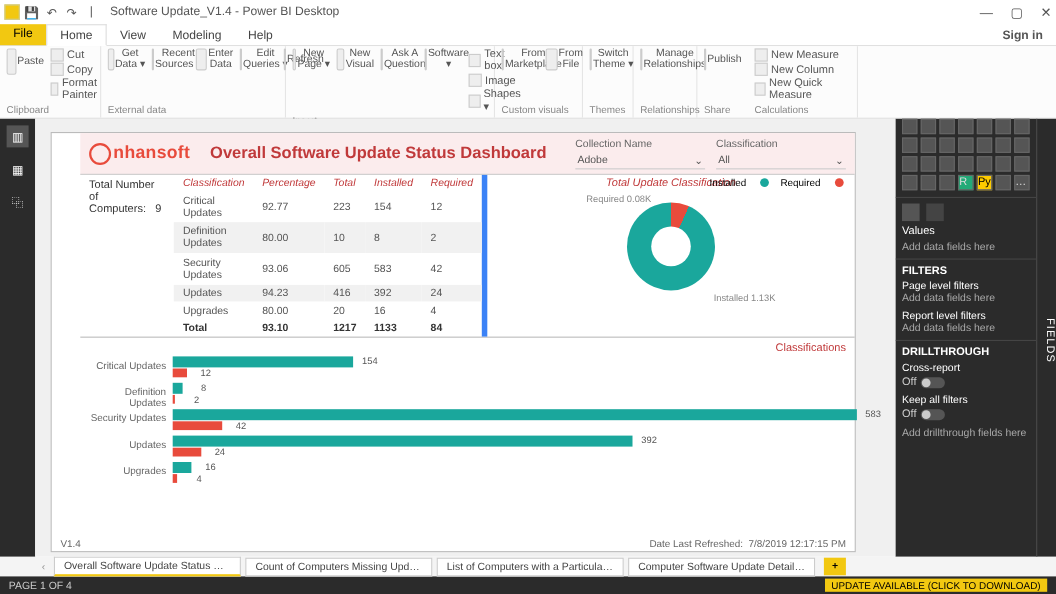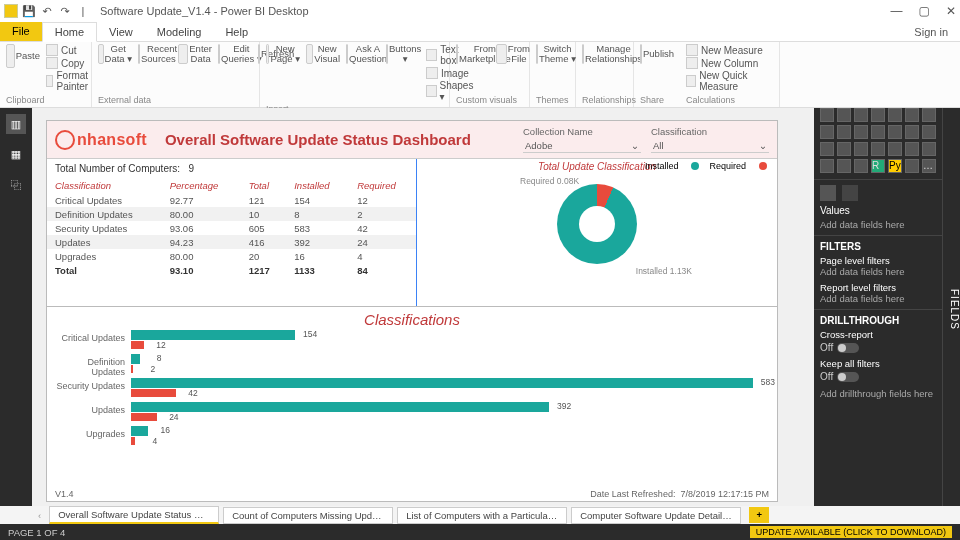--- a/index.html
+++ b/index.html
@@ -7,64 +7,64 @@
 .titlebar { height: 22px; background: #fff; display: flex; align-items: center; padding: 0 4px; font-size: 11px; color: #555; }
 .titlebar .qat { display: flex; gap: 4px; align-items: center; }
 .titlebar .qat span { width: 14px; height: 14px; display: inline-flex; align-items: center; justify-content: center; }
 .titlebar .title { margin-left: 10px; }
 .titlebar .winctl { margin-left: auto; display: flex; gap: 16px; font-size: 12px; }
 .menubar { height: 20px; display: flex; align-items: flex-end; padding-left: 0; font-size: 11px; border-bottom: 1px solid #ddd; }
 .menubar .file { background: #f2c811; color: #000; padding: 3px 12px; font-weight: 400; border-bottom: 1px solid #f2c811;}
 .menubar .tab { padding: 3px 12px; color: #444; cursor: pointer; }
 .menubar .tab.active { background: #fff; border: 1px solid #ddd; border-bottom: 1px solid #fff; margin-bottom: -1px; }
 .menubar .spacer { flex: 1; }
-.menubar .signin { padding: 3px 12px; color: #555; }
+.menubar .signin { padding: 3px 12px; color: #555; font-weight: bold; }
 .ribbon { height: 66px; background: #fcfcfc; display: flex; border-bottom: 1px solid #ddd; font-size: 10px; color: #555; }
 .rgroup { border-right: 1px solid #e5e5e5; padding: 2px 6px; display: flex; flex-direction: column; justify-content: space-between; }
 .rgroup .icons { display: flex; gap: 6px; align-items: flex-start; }
 .rgroup .lbl { color: #888; font-size: 9px; padding-top: 2px; }
 .rbtn { display: flex; flex-direction: row; align-items: center; width: 34px; text-align: center; gap: 1px; }
 .rbtn .ico { width: 20px; height: 20px; background: #eee; border: 1px solid #ccc; border-radius: 2px; }
 .rbtn .ico.big { width: 24px; height: 24px; }
 .rbtn .txt { font-size: 9.5px; color: #555; line-height: 1.05; }
 .stack { display: flex; flex-direction: column; gap: 1px; }
 .stack .line { display: flex; align-items: center; gap: 3px; font-size: 10px; }
 .stack .line .mi { width: 12px; height: 12px; background: #eee; border: 1px solid #ccc; }
 .workspace { display: flex; height: calc(540px - 22px - 20px - 66px - 18px - 16px); }
 .leftrail { width: 32px; background: #2b2b2b; display: flex; flex-direction: column; align-items: center; padding-top: 6px; gap: 10px; }
 .leftrail .ritem { width: 20px; height: 20px; color: #fff; display: flex; align-items: center; justify-content: center; }
 .leftrail .ritem.active { background: #555; }
 .canvas { flex: 1; background: #f0f0f0; padding: 12px 14px; overflow: hidden; position: relative; }
-.report { background: #fff; border: 1px solid #bbb; width: 732px; height: 382px; position: relative; }
+.report { background: #fff; border: 1px solid #bbb; width: 732px; height: 382px; position: relative; padding-left: 26px; }
 .rhdr { height: 38px; display: flex; align-items: center; background: #fbeced; border-bottom: 1px solid #ccc; }
 .logo { display: flex; align-items: center; color: #e84b3c; font-weight: bold; font-size: 16px; padding: 0 8px; letter-spacing: 0.3px;}
 .logo .gear { width: 20px; height: 20px; border: 2px solid #e84b3c; border-radius: 50%; margin-right: 2px; position: relative;}
 .rtitle { color: #c0393a; font-weight: bold; font-size: 15px; margin-left: 10px;}
 .filters { margin-left: auto; display: flex; gap: 10px; padding-right: 8px; font-size: 9.5px;}
 .fgrp { display: flex; flex-direction: column; gap: 2px; width: 118px;}
 .fgrp .flabel { color: #666; }
 .fgrp .fval { display: flex; justify-content: space-between; border-bottom: 1px solid #ccc; padding: 1px 2px; color: #555;}
 .row2 { display: flex; height: 148px; border-bottom: 1px solid #bbb;}
-.row2 .left { flex: 0 0 370px; border-right: 1px solid #3b82f6; display: flex; flex-direction: column;}
+.row2 .left { flex: 0 0 370px; border-right: 5px solid #3b82f6; display: flex; }
 .row2 .left .top { padding: 4px 8px; font-size: 10px; color: #333; display:flex; justify-content:space-between;}
 .row2 .left table { width: 100%; border-collapse: collapse; font-size: 9.5px;}
 .row2 .left th { color: #c0393a; font-weight: normal; text-align: left; padding: 2px 8px; font-style: italic; }
 .row2 .left td { padding: 1.5px 8px; color: #555; }
 .row2 .left tr.alt td { background: #f1f1f1; }
 .row2 .left tr.total td { font-weight: bold; color: #333;}
 .row2 .right { flex: 1; position: relative;}
 .legend { position: absolute; top: 2px; right: 10px; font-size: 9px; display: flex; gap: 10px; align-items: center;}
 .legend .dot { width: 8px; height: 8px; border-radius: 50%; display: inline-block; margin-left: 3px;}
 .donut-title { text-align: center; color: #c0393a; font-style: italic; font-size: 10px; padding-top: 2px;}
 .donut-wrap { position: relative; width: 130px; height: 100px; margin: 4px auto 0;}
 .donut { width: 80px; height: 80px; border-radius: 50%; background: conic-gradient(#e84b3c 0 24deg, #1aa79c 24deg 360deg); position: absolute; left: 25px; top: 8px;}
 .donut::after { content: ""; position: absolute; left: 22px; top: 22px; width: 36px; height: 36px; background: #fff; border-radius: 50%;}
 .dlabel { position: absolute; font-size: 8.5px; color: #888;}
 .row3 { position: relative; padding: 4px 8px 2px; height: 170px;}
-.row3 .ctitle { text-align: center; color: #c0393a; font-style: italic; font-size: 15px; margin-bottom: 2px;}
+.row3 .ctitle { text-align: right; color: #c0393a; font-size: 10px; margin-bottom: 2px;}
 .bars { position: relative; padding-left: 76px;}
 .bgroup { margin-bottom: 5px; position: relative;}
 .bgroup .blbl { position: absolute; left: -76px; top: 3px; width: 70px; text-align: right; font-size: 9px; color: #666;}
 .bgroup .bar { height: 10px; position: relative;}
 .bgroup .bar.inst { background: #1aa79c;}
 .bgroup .bar.req { background: #e84b3c; margin-top: 1px; height: 8px;}
 .bgroup .bval { position: absolute; right: -22px; top: -1px; font-size: 8.5px; color: #555;}
 .footer { position: absolute; bottom: 2px; left: 8px; right: 8px; display: flex; justify-content: space-between; font-size: 9px; color: #666;}
 .rightpanes { width: 128px; background: #2b2b2b; color: #ddd; display: flex; font-size: 10px;}
 .rightpanes .viz { flex: 1; display: flex; flex-direction: column;}
@@ -180,21 +180,21 @@
           <div class="txt" style="white-space:pre">New
 Visual</div>
         </div>
       <div class="rbtn">
           <div class="ico"></div>
           <div class="txt" style="white-space:pre">Ask A
 Question</div>
         </div>
       <div class="rbtn">
           <div class="ico"></div>
-          <div class="txt" style="white-space:pre">Buttons
+          <div class="txt" style="white-space:pre">Software
 ▾</div>
         </div>
       <div class="stack">
         <div class="line">
             <span class="mi"></span>
             <span>Text box</span>
           </div>
         <div class="line">
             <span class="mi"></span>
             <span>Image</span>
@@ -315,21 +315,21 @@
                   <th>Percentage</th>
                   <th>Total</th>
                   <th>Installed</th>
                   <th>Required</th>
                 </tr>
               </thead>
             <tbody id="tbody">
                 <tr>
                   <td>Critical Updates</td>
                   <td>92.77</td>
-                  <td>121</td>
+                  <td>223</td>
                   <td>154</td>
                   <td>12</td>
                 </tr>
                 <tr class="alt">
                   <td>Definition Updates</td>
                   <td>80.00</td>
                   <td>10</td>
                   <td>8</td>
                   <td>2</td>
                 </tr>

